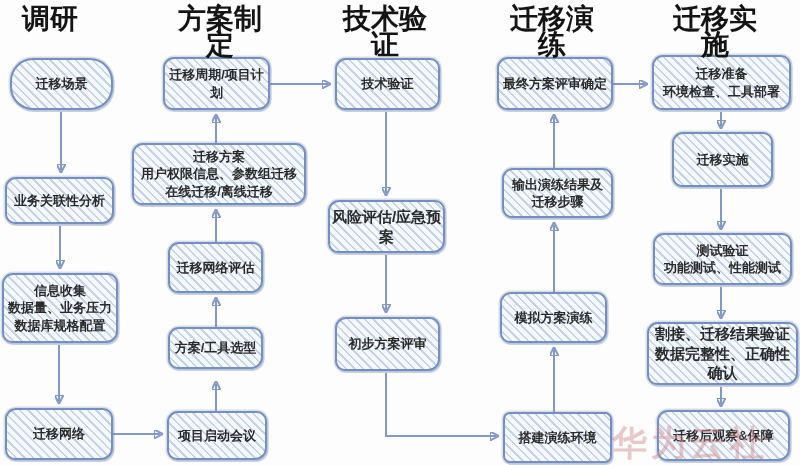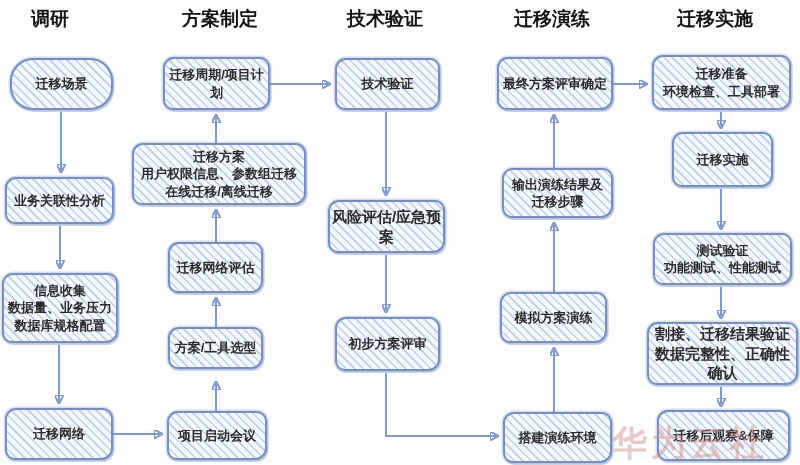--- a/index.html
+++ b/index.html
@@ -3,21 +3,21 @@
 <meta charset="utf-8">
 <style>
   html,body{margin:0;padding:0;background:#fdfdfd;}
   #canvas{
     position:relative;width:800px;height:465px;overflow:hidden;
     background:#fdfdfd;
     font-family:"Liberation Sans",sans-serif;
   }
   .hdr{
     position:absolute;top:6px;height:26px;
-    font-size:19px;font-weight:bold;color:#141414;
+    font-size:28px;font-weight:bold;color:#141414;
     text-align:center;line-height:26px;z-index:3;
   }
   .box{
     position:absolute;box-sizing:border-box;z-index:2;
     border:2px solid #7590bf;
     border-radius:11px 10px 12px 10px;
     background-color:#f5f8fc;
     background-image:repeating-linear-gradient(45deg,
       rgba(146,174,212,0.5) 0px, rgba(146,174,212,0.5) 1.7px,
       rgba(255,255,255,0) 1.7px, rgba(255,255,255,0) 6px);
@@ -97,21 +97,21 @@
   <div class="box" style="left:167px;top:411px;width:100px;height:49px;">项目启动会议</div>
 
   <div class="box" style="left:335px;top:58px;width:105px;height:52px;">技术验证</div>
   <div class="box fs12" style="left:328px;top:200px;width:117px;height:53px;">风险评估/应急预案</div>
   <div class="box" style="left:335px;top:317px;width:105px;height:54px;">初步方案评审</div>
 
   <div class="box" style="left:497px;top:57px;width:116px;height:53px;">最终方案评审确定</div>
   <div class="box" style="left:500px;top:292px;width:107px;height:51px;">模拟方案演练</div>
   <div class="box" style="left:502px;top:168px;width:111px;height:50px;">输出演练结果及
 迁移步骤</div>
-  <div class="box" style="left:503px;top:412px;width:109px;height:51px;">搭建演练环境</div>
+  <div class="box" style="left:503px;top:412px;width:109px;height:51px;border-radius:7px;">搭建演练环境</div>
 
   <div class="box" style="left:652px;top:55px;width:139px;height:55px;">迁移准备
 环境检查、工具部署</div>
   <div class="box" style="left:672px;top:132px;width:101px;height:55px;">迁移实施</div>
   <div class="box" style="left:653px;top:233px;width:139px;height:52px;">测试验证
 功能测试、性能测试</div>
   <div class="box fs12" style="left:647px;top:322px;width:151px;height:63px;">割接、迁移结果验证
 数据完整性、正确性确认</div>
   <div class="box" style="left:657px;top:410px;width:133px;height:51px;">迁移后观察&amp;保障</div>
 

